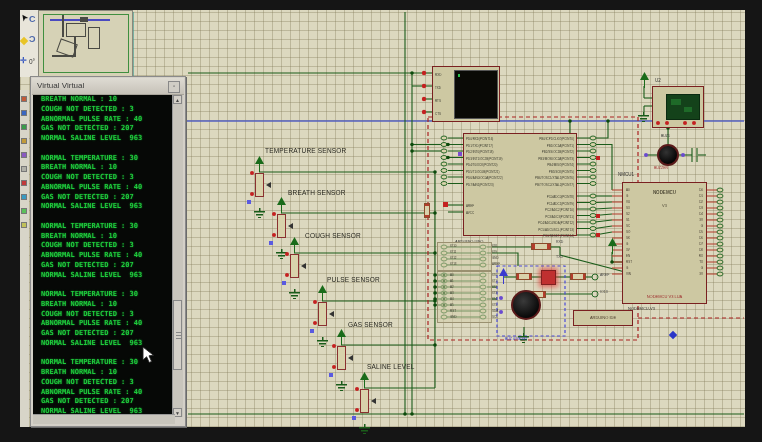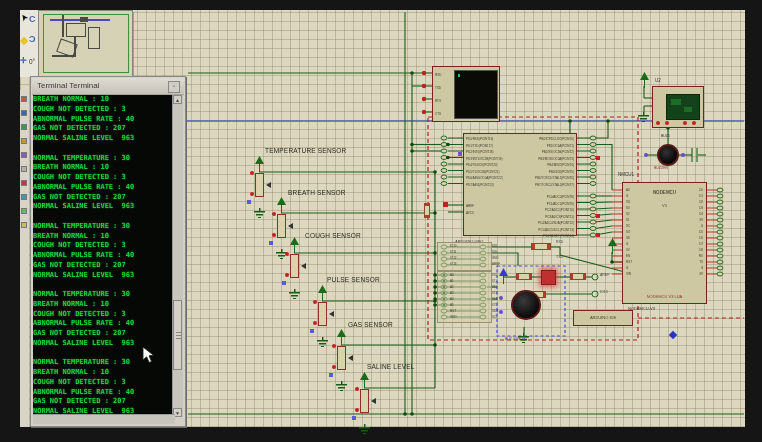--- a/index.html
+++ b/index.html
@@ -58,21 +58,21 @@
   
   .vterm{position:absolute;left:30px;top:76px;width:156px;height:351px;background:#d4d0c8;
          border:1px solid #8a8a8a;box-shadow:1px 1px 0 #6a6a6a;box-sizing:border-box;}
   .vterm-title{position:absolute;left:1px;top:1px;right:1px;height:16px;
          background:linear-gradient(#dedbd3,#c6c2b8);border-bottom:1px solid #a8a49a;
          font-size:8px;color:#3a3a3a;line-height:16px;padding-left:5px;}
   .vterm-btn{position:absolute;right:4px;top:3px;width:10px;height:10px;background:#d0cdc5;
          border:1px solid #888;font-size:6px;line-height:9px;text-align:center;color:#555;}
   .vterm-body{position:absolute;left:2px;top:18px;width:142px;height:322px;background:#060806;overflow:hidden;
          font-family:"DejaVu Sans Mono",monospace;font-weight:bold;font-size:7px;}
-  .vterm-body div{height:9.75px;line-height:9.75px;white-space:pre;padding-left:0;
+  .vterm-body div{height:9.75px;line-height:9.75px;white-space:pre;padding-left:8px;
          text-shadow:0 0 2px rgba(30,200,60,.6);}
   .vscroll{position:absolute;right:2px;top:18px;width:10px;height:322px;background:#c8c5bc;border-left:1px solid #999;}
   .vthumb{position:absolute;left:0;top:205px;width:9px;height:70px;background:#d4d0c8;border:1px solid #888;box-sizing:border-box;}
   .grip{position:absolute;left:2px;width:5px;height:1px;background:#888;}
   .varrow{position:absolute;left:0;width:9px;height:9px;background:#d4d0c8;border:1px solid #888;
           font-size:5px;line-height:8px;text-align:center;color:#444;box-sizing:border-box;}
   .hscroll{position:absolute;left:2px;bottom:2px;width:142px;height:9px;background:#c8c5bc;border-top:1px solid #999;}
 </style>
 </head>
 <body>
@@ -606,21 +606,21 @@
     <span class="isq" style="top:62px;background:#8a5ac0"></span>
     <span class="isq" style="top:76px;background:#b0b0a8"></span>
     <span class="isq" style="top:90px;background:#c03a3a"></span>
     <span class="isq" style="top:104px;background:#3a9ac0"></span>
     <span class="isq" style="top:118px;background:#5ac05a"></span>
     <span class="isq" style="top:132px;background:#c0c05a"></span>
   </div>
 
   <div class="vterm">
     <div class="vterm-title">
-      <span>Terminal Terminal</span>
+      <span>Virtual Virtual</span>
       <span class="vterm-btn">▫</span>
     </div>
     <div class="vterm-body" style="color: rgb(30, 203, 60);">
         <div>BREATH NORMAL : 10</div>
         <div>COUGH NOT DETECTED : 3</div>
         <div>ABNORMAL PULSE RATE : 40</div>
         <div>GAS NOT DETECTED : 207</div>
         <div>NORMAL SALINE LEVEL  963</div>
         <div>&nbsp;</div>
         <div>NORMAL TEMPERATURE : 30</div>

